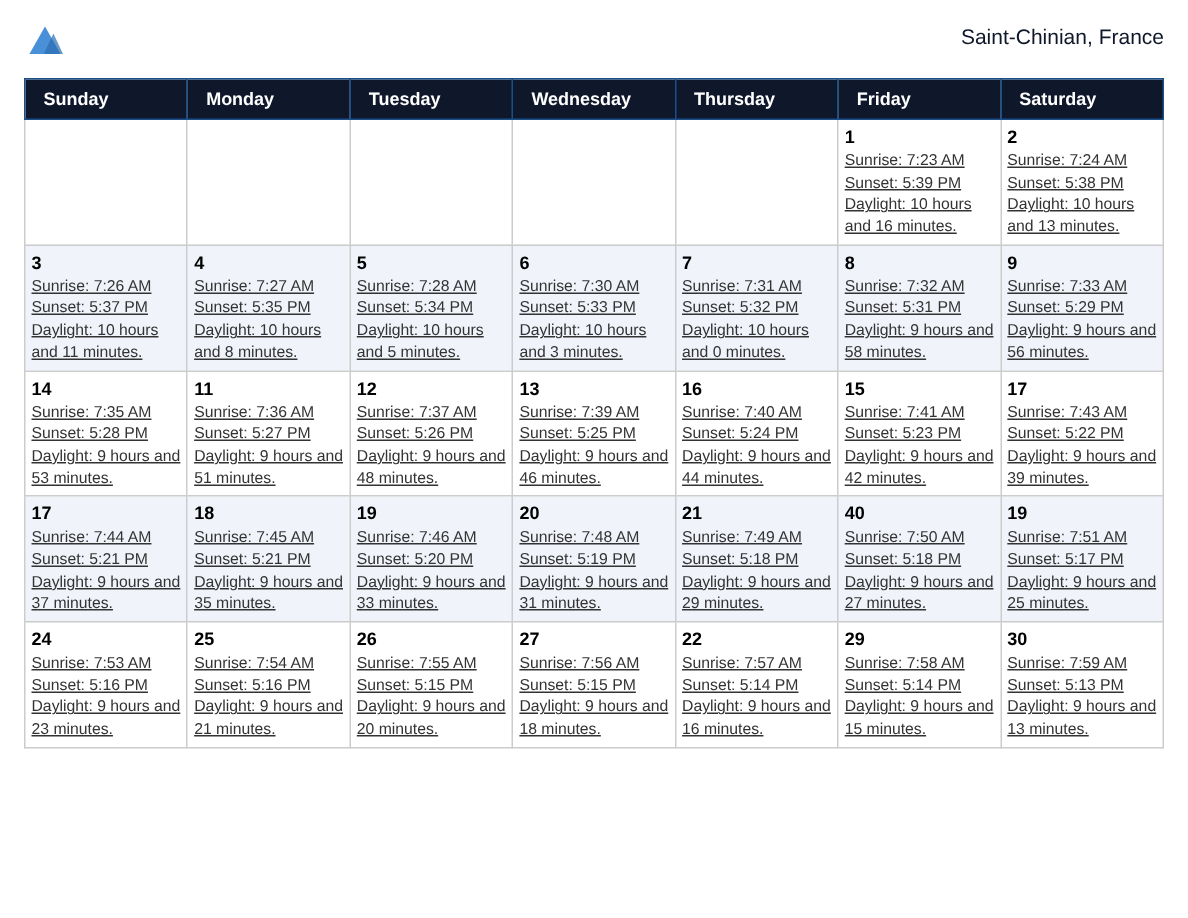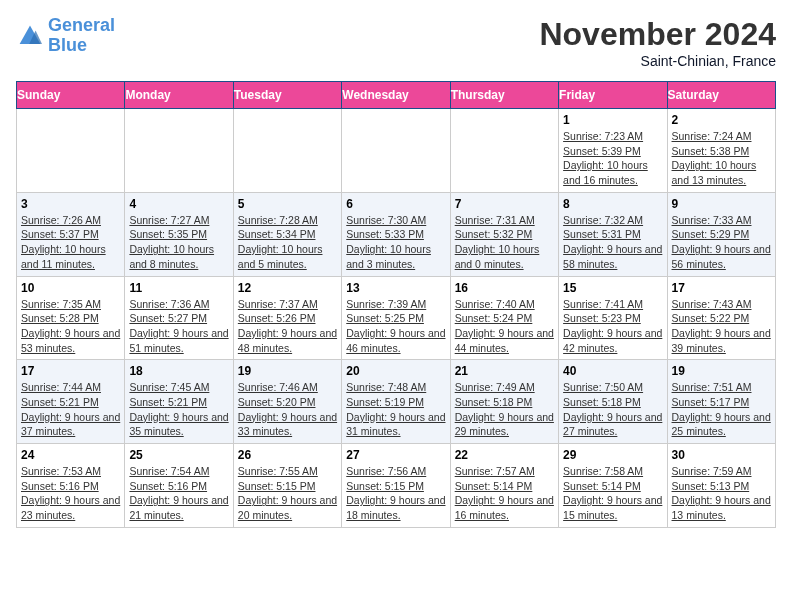--- a/index.html
+++ b/index.html
@@ -37,23 +37,23 @@
     .location {
       font-size: 14px;
       color: #0f172a;
     }
     table {
       width: 100%;
       border-collapse: collapse;
       font-size: 11px;
     }
     thead th {
-      background-color: #ec4899;
+      background-color: #0f172a;
       color: #fff;
-      padding: 6px 0;
+      padding: 6px 12px;
       text-align: left;
       font-size: 12px;
       border: 1px solid #1a4f8a;
     }
     tbody td {
       border: 1px solid #ccc;
       vertical-align: top;
       padding: 4px;
       width: 108px;
       min-height: 80px;
@@ -82,30 +82,22 @@
   </style>
 </head>
 <body>
 
 <div class="header">
   <div class="logo">
     <svg class="logo-icon" viewBox="0 0 30 30">
       <polygon points="15,2 28,25 2,25" fill="#4a90d9"></polygon>
       <polygon points="22,8 30,25 14,25" fill="#2b6cb0" opacity="0.7"></polygon>
     </svg>
-    <div>
-      <div style="font-size:18px;font-weight:bold;color:#333;line-height:1.1;">
-        <span style="color:#4a90d9;">General</span>
-        <br>
-        <span style="color:#4a90d9;">Blue</span>
-      </div>
-    </div>
   </div>
   <div class="title-area">
-    <div class="month-title">November 2024</div>
     <div class="location">Saint-Chinian, France</div>
   </div>
 </div>
 
 <table>
   <thead>
     <tr>
     <th>Sunday</th>
         <th>Monday</th>
         <th>Tuesday</th>
@@ -156,21 +148,21 @@
           <span class="day-num">8</span>
           <div class="day-info">Sunrise: 7:32 AM<br>Sunset: 5:31 PM<br>Daylight: 9 hours and 58 minutes.</div>
         </td>
         <td>
           <span class="day-num">9</span>
           <div class="day-info">Sunrise: 7:33 AM<br>Sunset: 5:29 PM<br>Daylight: 9 hours and 56 minutes.</div>
         </td>
       </tr>
       <tr>
         <td>
-          <span class="day-num">10</span>
+          <span class="day-num">14</span>
           <div class="day-info">Sunrise: 7:35 AM<br>Sunset: 5:28 PM<br>Daylight: 9 hours and 53 minutes.</div>
         </td>
         <td>
           <span class="day-num">11</span>
           <div class="day-info">Sunrise: 7:36 AM<br>Sunset: 5:27 PM<br>Daylight: 9 hours and 51 minutes.</div>
         </td>
         <td>
           <span class="day-num">12</span>
           <div class="day-info">Sunrise: 7:37 AM<br>Sunset: 5:26 PM<br>Daylight: 9 hours and 48 minutes.</div>
         </td>

